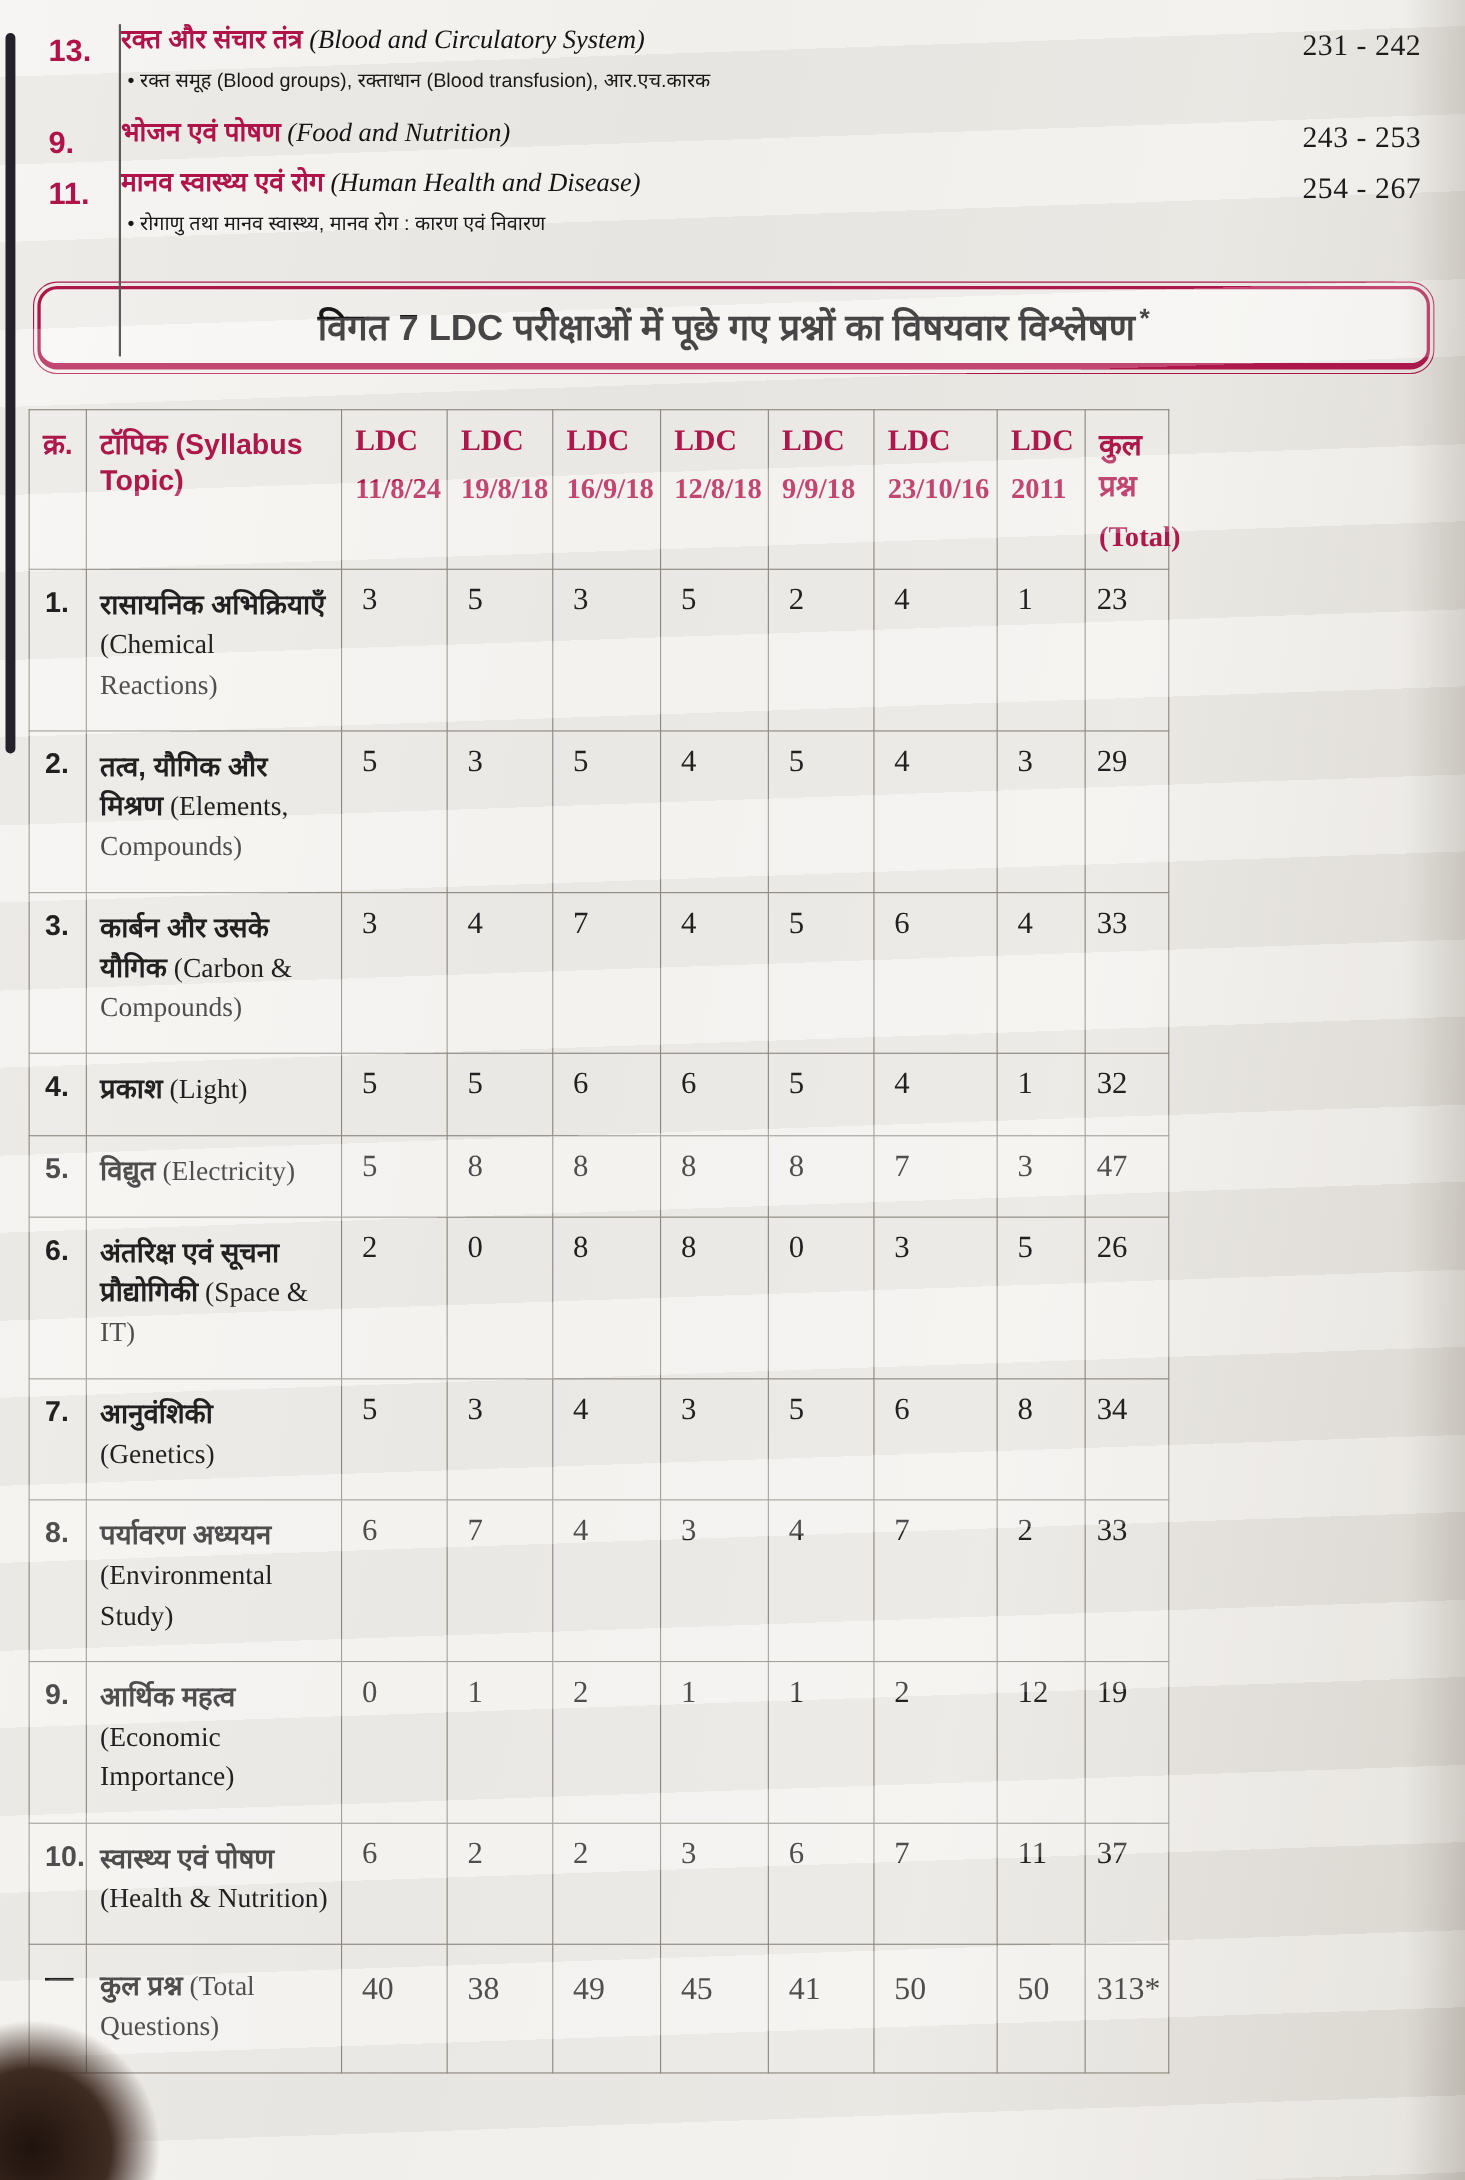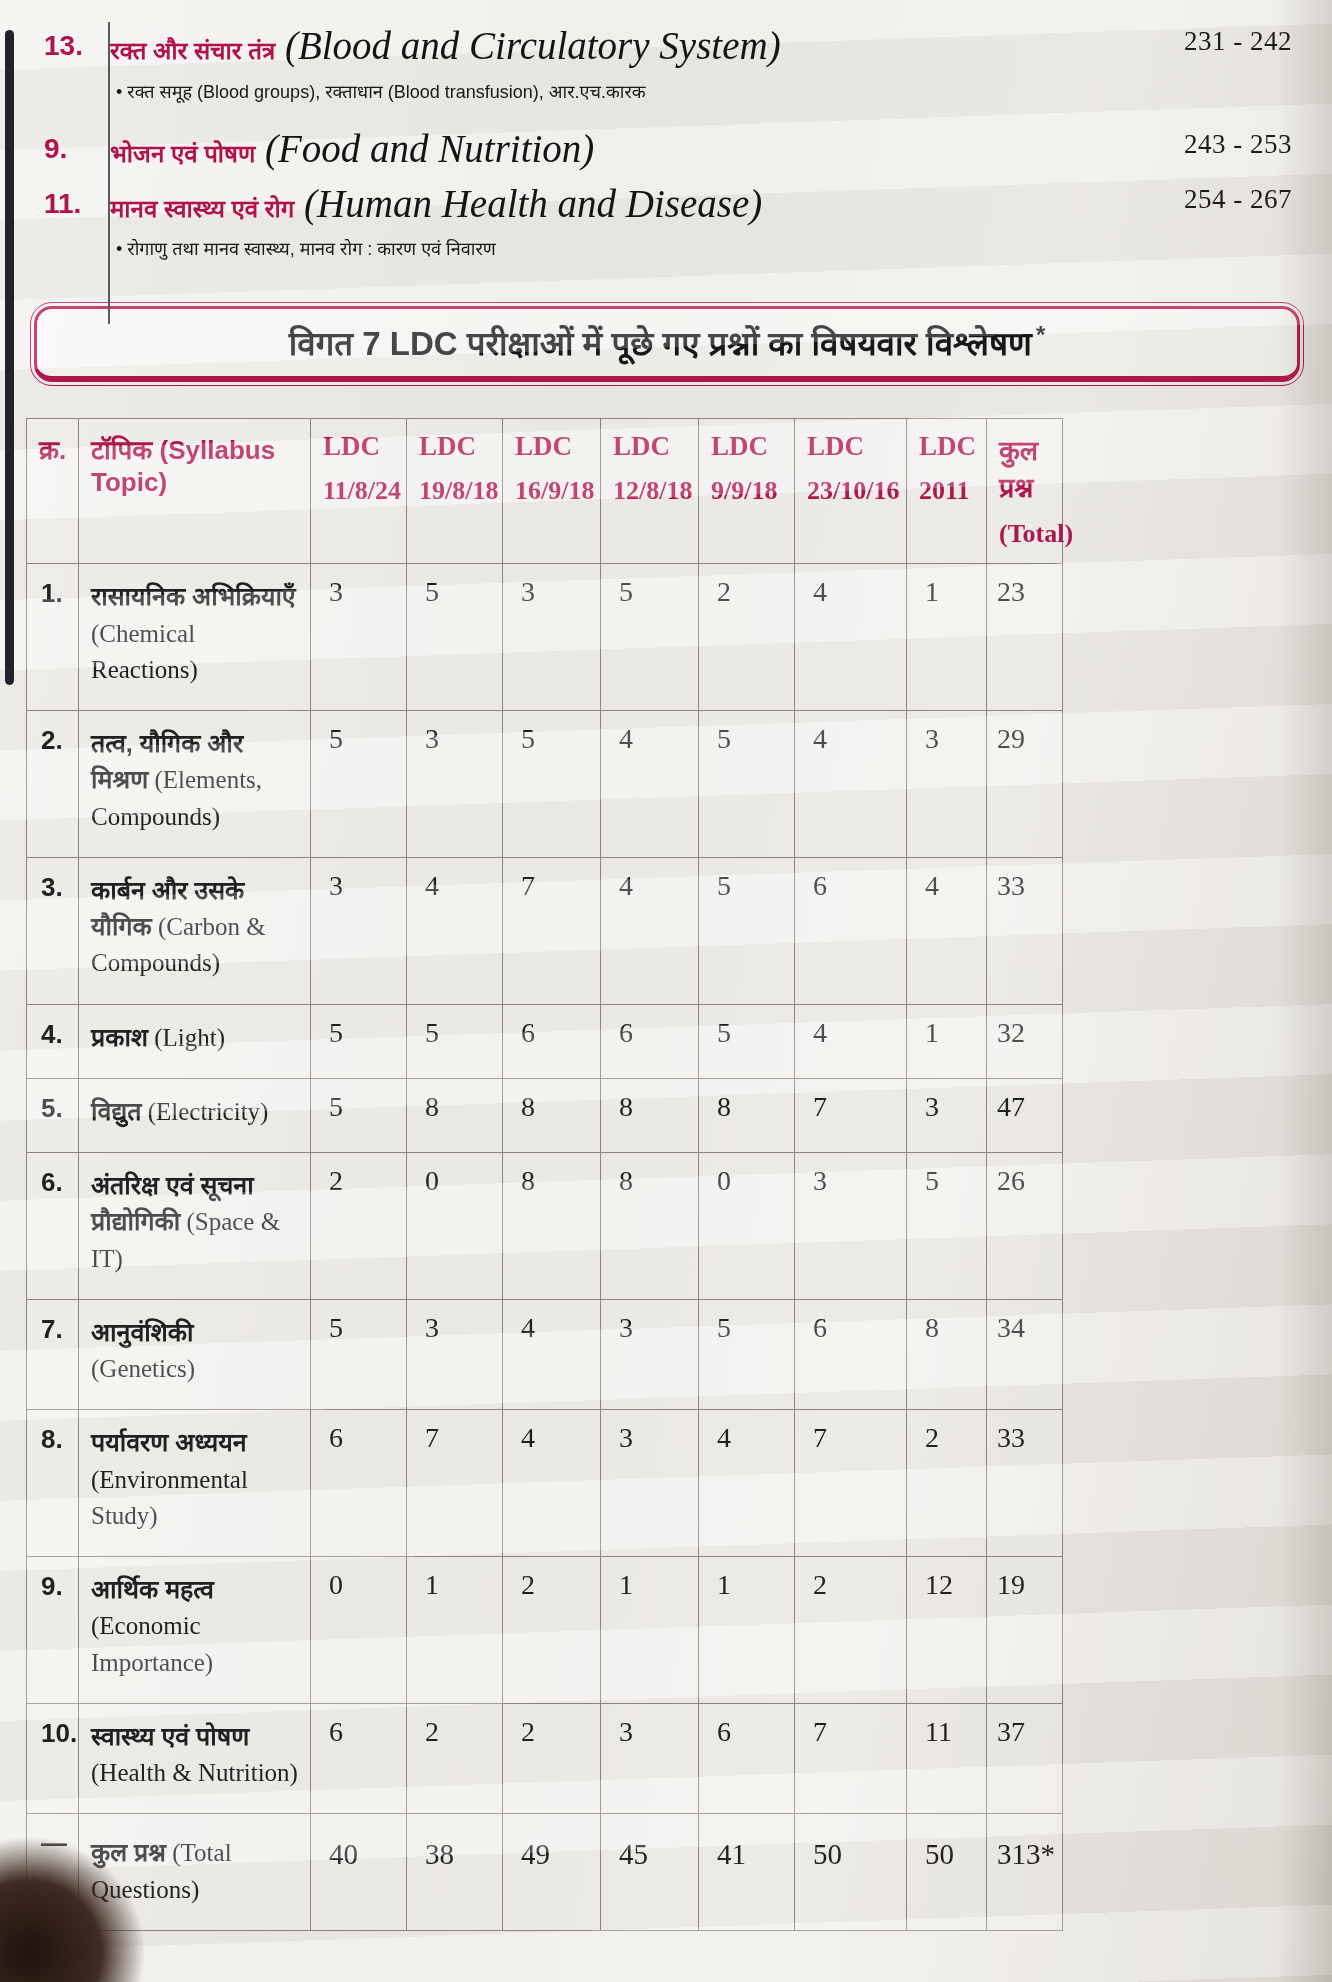--- a/index.html
+++ b/index.html
@@ -19,21 +19,21 @@
   .edge-shade { position:absolute; right:0; top:0; width:55px; height:100%;
     background:linear-gradient(90deg, rgba(0,0,0,0), rgba(85,75,62,.16)); }
 
   
   .contents { position:relative; padding:16px 40px 0 36px; }
   .contents-rule { position:absolute; left:108px; top:22px; height:302px; width:2px; background:#5c5a58; }
   .toc-item { display:grid; grid-template-columns:74px 1fr 150px; align-items:start; }
   .toc-num { color:var(--accent); font-weight:700; font-size:28px; padding:14px 0 0 8px; }
   .toc-title { padding-top:6px; line-height:1.25; }
   .toc-title-hi { color:var(--accent); font-weight:700; font-size:24px; }
-  .toc-title-en { font-family:"Liberation Serif", serif; font-style:italic; font-size:39px; color:#141414; }
+  .toc-title-en { font-family:"Liberation Serif", serif; font-style:italic; font-size:24px; color:#141414; }
   .toc-bullet { font-size:18px; padding:8px 0 16px 6px; color:#181818; }
   .toc-pages { font-family:"Liberation Serif", serif; font-size:27px; text-align:right; padding-top:10px; letter-spacing:.5px; }
 
   
   .banner { margin:30px 32px 0 34px; height:76px; border:3px solid var(--accent);
     border-bottom-width:6px; border-radius:18px; outline:1.5px solid var(--accent); outline-offset:3px;
     display:flex; align-items:center; justify-content:center; background:rgba(255,255,255,.35); }
   .banner-title { font-size:33px; font-weight:700; color:#131112; }
   .banner-ast { font-size:24px; vertical-align:super; font-weight:700; padding-left:4px; }
 

